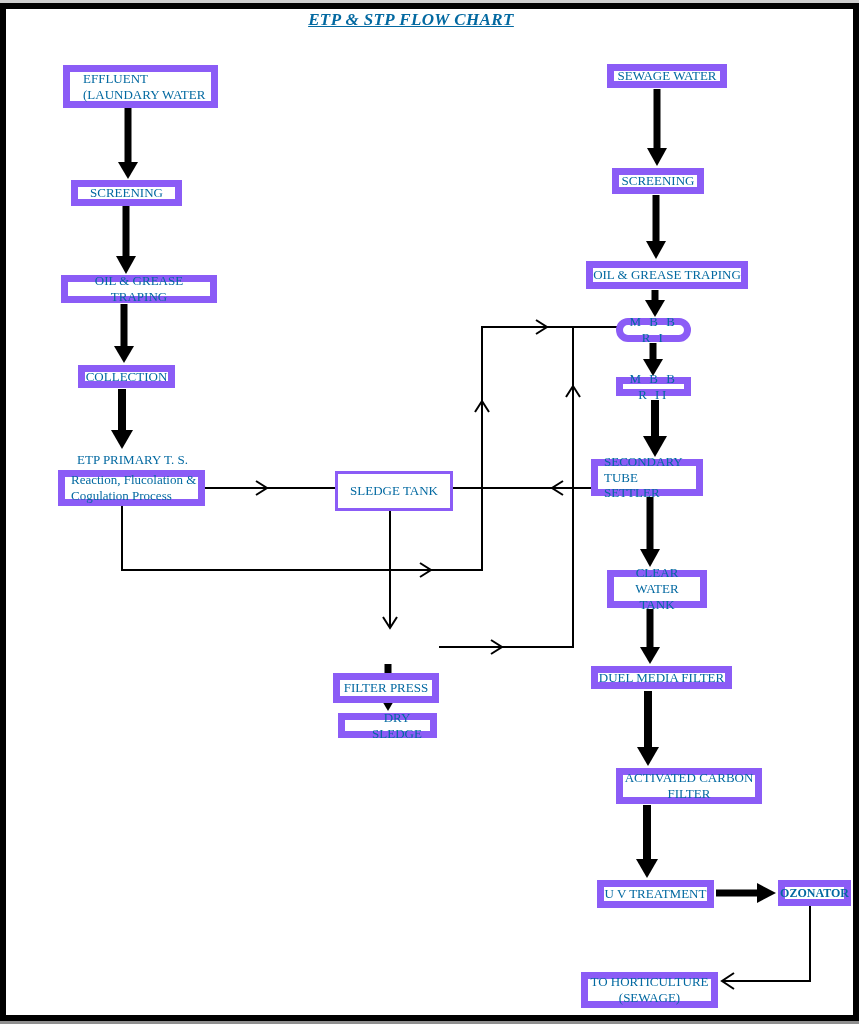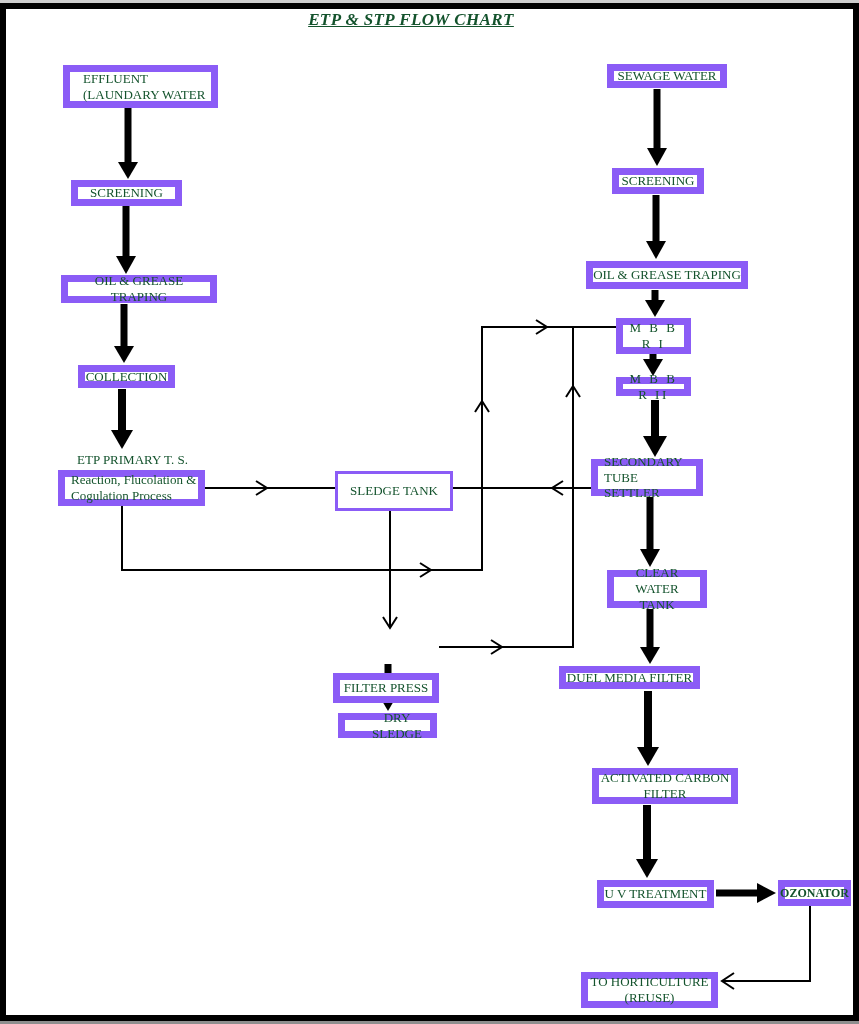--- a/index.html
+++ b/index.html
@@ -1,18 +1,18 @@
 <!DOCTYPE html>
 <html><head>
 <meta charset="utf-8">
 <style>
   html,body{margin:0;padding:0;background:#e8e8e8;}
   .canvas{
     position:relative;width:859px;height:1024px;background:#ffffff;
-    font-family:"Liberation Serif", serif;color:#14532d;overflow:hidden;
+    font-family:"Liberation Serif", serif;color:#0369a1;overflow:hidden;
   }
   .edge-strip-top{position:absolute;left:0;top:0;width:859px;height:3px;background:#cdcdcd;}
   .edge-strip-bottom{position:absolute;left:0;bottom:0;width:859px;height:3px;background:#8f8f8f;}
   .frame{position:absolute;left:0px;top:3px;right:0px;bottom:3px;border:6px solid #000;pointer-events:none;z-index:3;}
   .title{
     position:absolute;left:288px;top:10px;width:246px;text-align:center;
     font-size:17px;font-weight:bold;font-style:italic;text-decoration:underline;
     letter-spacing:.4px;z-index:2;
   }
   svg.wires{position:absolute;left:0;top:0;z-index:1;}
@@ -113,27 +113,27 @@
   <div class="node thick" style="left:335px;top:471px;width:118px;height:40px;">SLEDGE TANK</div>
 
   <div class="node al" style="left:58px;top:470px;width:147px;height:36px;">Reaction, Flucolation &amp;
 Cogulation Process</div>
   <div class="node" style="left:333px;top:633px;width:106px;height:30px;margin-top:40px;">FILTER PRESS</div>
   <div class="node" style="left:338px;top:713px;width:99px;height:25px;padding-left:19px;">DRY SLEDGE</div>
 
   <div class="node" style="left:607px;top:64px;width:120px;height:24px;">SEWAGE WATER</div>
   <div class="node" style="left:612px;top:168px;width:92px;height:26px;">SCREENING</div>
   <div class="node" style="left:586px;top:261px;width:162px;height:28px;">OIL &amp; GREASE TRAPING</div>
-  <div class="node sp" style="left:616px;top:318px;width:75px;height:36px;">M B B R I</div>
+  <div class="node sp" style="left:616px;top:318px;width:75px;height:24px;border-radius:12px;">M B B R I</div>
   <div class="node sp" style="left:616px;top:377px;width:75px;height:19px;">M B B R II</div>
   <div class="node al" style="left:591px;top:459px;width:112px;height:37px;font-family:Liberation Serif, serif;">SECONDARY
 TUBE SETTLER</div>
   <div class="node" style="left:607px;top:570px;width:100px;height:38px;">CLEAR WATER
 TANK</div>
-  <div class="node" style="left:559px;top:666px;width:141px;height:23px;">DUEL MEDIA FILTER</div>
-  <div class="node" style="left:592px;top:768px;width:146px;height:36px;">ACTIVATED CARBON
+  <div class="node" style="left:591px;top:666px;width:141px;height:23px;">DUEL MEDIA FILTER</div>
+  <div class="node" style="left:616px;top:768px;width:146px;height:36px;">ACTIVATED CARBON
 FILTER</div>
   <div class="node" style="left:597px;top:880px;width:117px;height:28px;">U V TREATMENT</div>
   <div class="node bold" style="left:778px;top:880px;width:73px;height:26px;">OZONATOR</div>
   <div class="node" style="left:581px;top:972px;width:137px;height:36px;">TO HORTICULTURE
-(REUSE)</div>
+(SEWAGE)</div>
 
 </div>
 
 </body></html>

